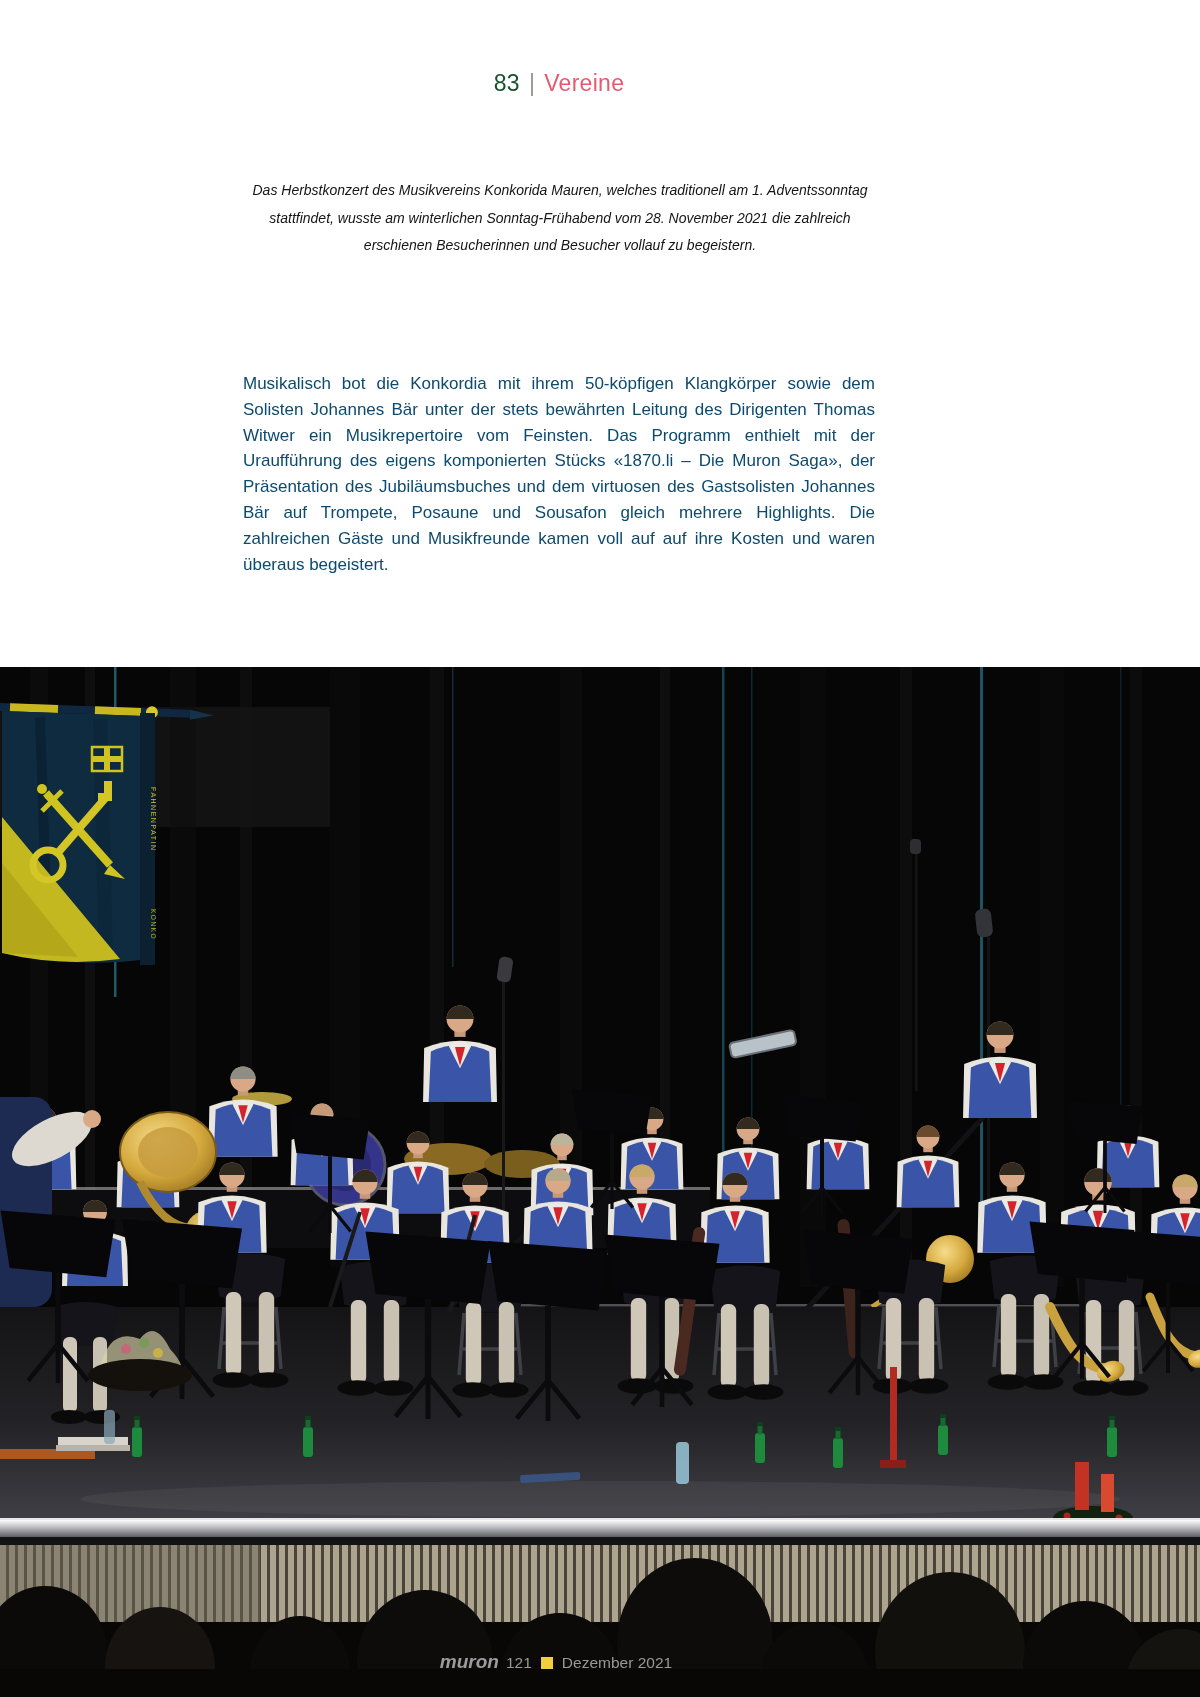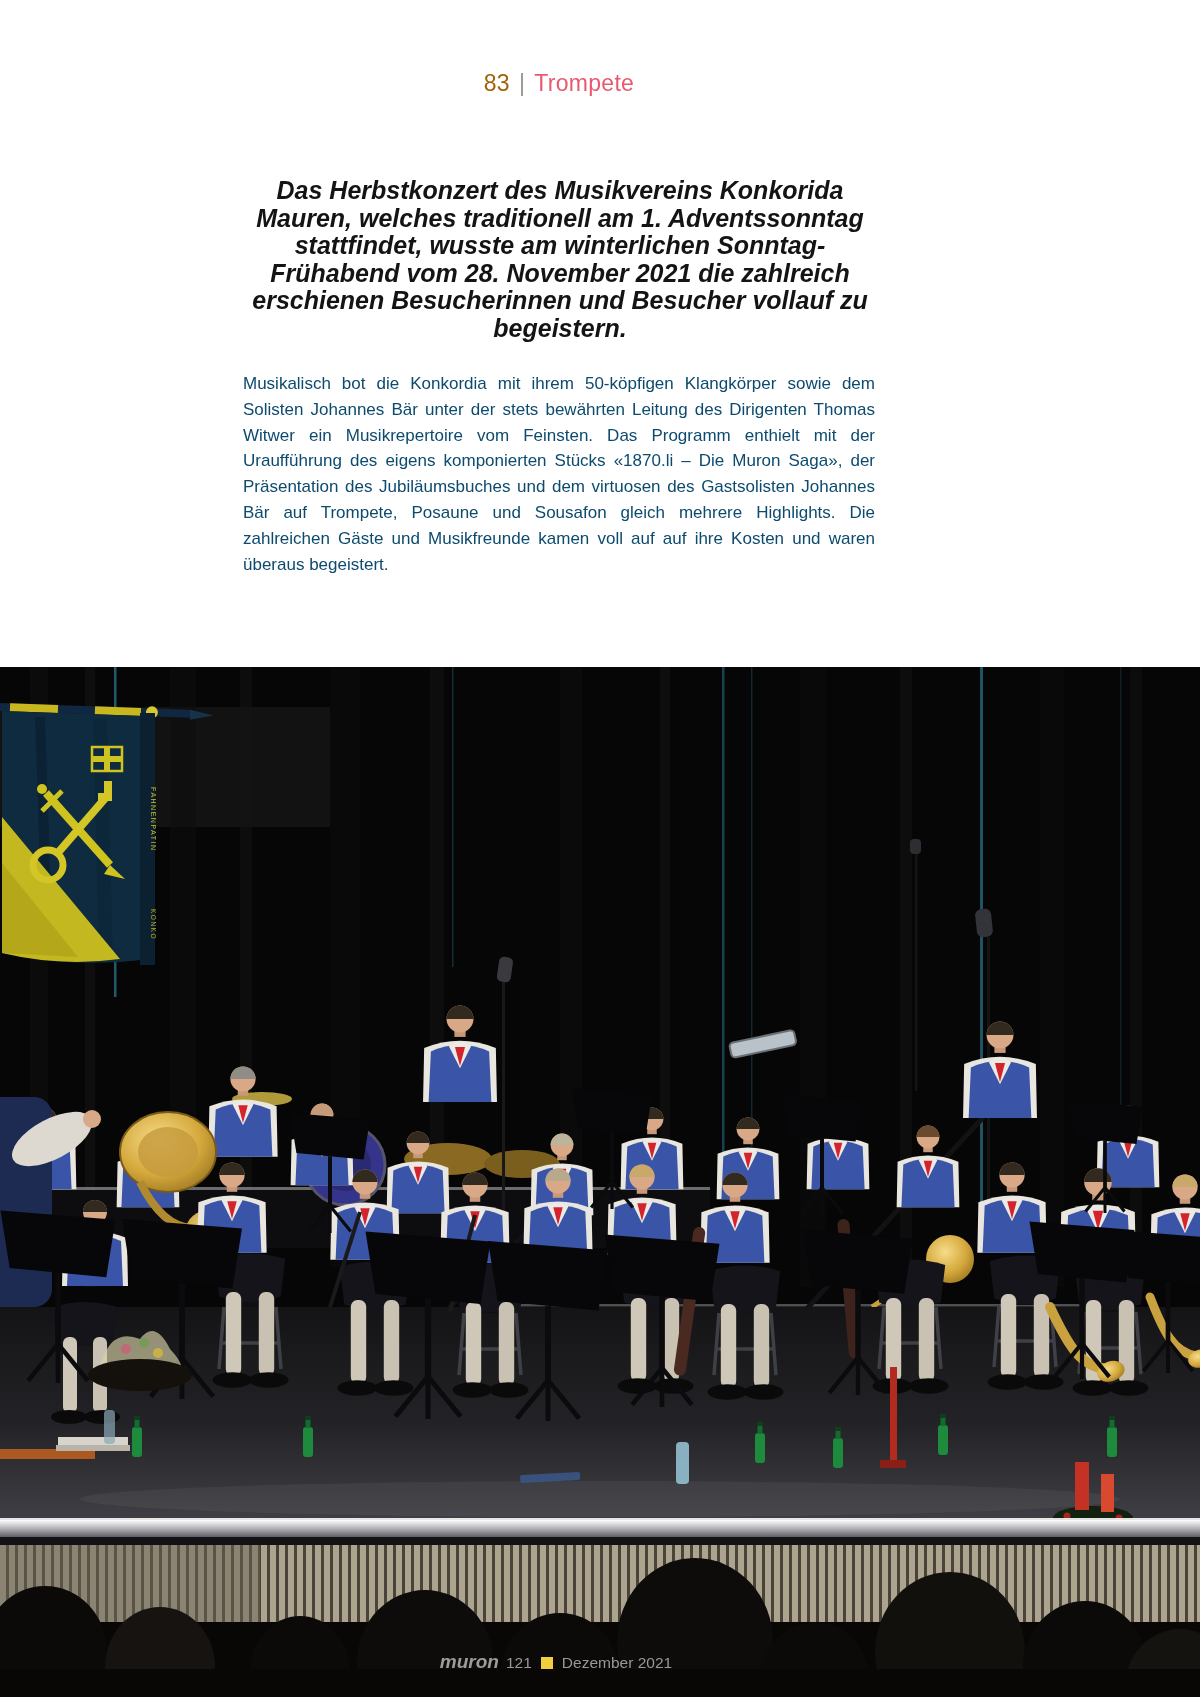--- a/index.html
+++ b/index.html
@@ -1,42 +1,42 @@
 <!DOCTYPE html>
 <html><head>
 <meta charset="utf-8">
 <style>
   html,body{margin:0;padding:0;background:#ffffff;}
   .page{position:relative;width:1200px;height:1697px;background:#ffffff;overflow:hidden;
         font-family:"Liberation Sans",sans-serif;}
   .header{position:absolute;top:70px;left:243px;width:632px;text-align:center;
           font-size:23px;letter-spacing:.3px;color:#8d8780;}
-  .header .num{color:#a16207;}
+  .header .num{color:#14532d;}
   .header .sep{margin:0 9px;color:#9a948c;font-weight:300;}
   .header .section{color:#e8596f;}
   .intro{position:absolute;top:177px;left:250px;width:620px;margin:0;text-align:center;
-         font-style:italic;font-weight:700;font-size:25px;line-height:27.6px;color:#141414;}
+         font-style:italic;font-weight:400;font-size:14px;line-height:27.6px;color:#141414;}
   .article{position:absolute;top:371px;left:243px;width:632px;margin:0;text-align:justify;
            font-size:17px;line-height:25.8px;color:#0c4a6e;}
   .photo{position:absolute;top:667px;left:0;width:1200px;height:1030px;background:#060606;}
   .photo svg{display:block;width:100%;height:100%;}
   .photo-footer{position:absolute;bottom:24px;left:0;right:88px;text-align:center;
                 color:#98989b;font-size:15.5px;white-space:nowrap;}
   .photo-footer .mag{font-style:italic;font-weight:bold;font-size:19px;color:#9c9c9f;margin-right:7px;}
   .photo-footer .issue{margin-right:9px;}
   .photo-footer .sq{display:inline-block;width:12px;height:12px;background:#f2cf3f;margin-right:9px;
                     vertical-align:-1px;}
 </style>
 </head>
 <body>
 
 <div class="page">
 
   <div class="header">
-    <span class="num">83</span><span class="sep">|</span><span class="section">Trompete</span>
+    <span class="num">83</span><span class="sep">|</span><span class="section">Vereine</span>
   </div>
 
   <p class="intro">Das Herbstkonzert des Musikvereins Konkorida Mauren, welches traditionell am 1. Adventssonntag stattfindet, wusste am winterlichen Sonntag-Frühabend vom 28. November 2021 die zahlreich erschienen Besucherinnen und Besucher vollauf zu begeistern.</p>
 
   <p class="article">Musikalisch bot die Konkordia mit ihrem 50-köpfigen Klangkörper sowie dem Solisten Johannes Bär unter der stets bewährten Leitung des Dirigenten Thomas Witwer ein Musikrepertoire vom Feinsten. Das Programm enthielt mit der Uraufführung des eigens komponierten Stücks «1870.li – Die Muron Saga», der Präsentation des Jubiläumsbuches und dem virtuosen des Gastsolisten Johannes Bär auf Trompete, Posaune und Sousafon gleich mehrere Highlights. Die zahlreichen Gäste und Musikfreunde kamen voll auf auf ihre Kosten und waren überaus begeistert.</p>
 
   <div class="photo">
     <svg viewBox="0 0 1200 1030" preserveAspectRatio="none">
       <defs>
         <radialGradient id="bellGrad" cx="0.4" cy="0.35" r="0.8">

